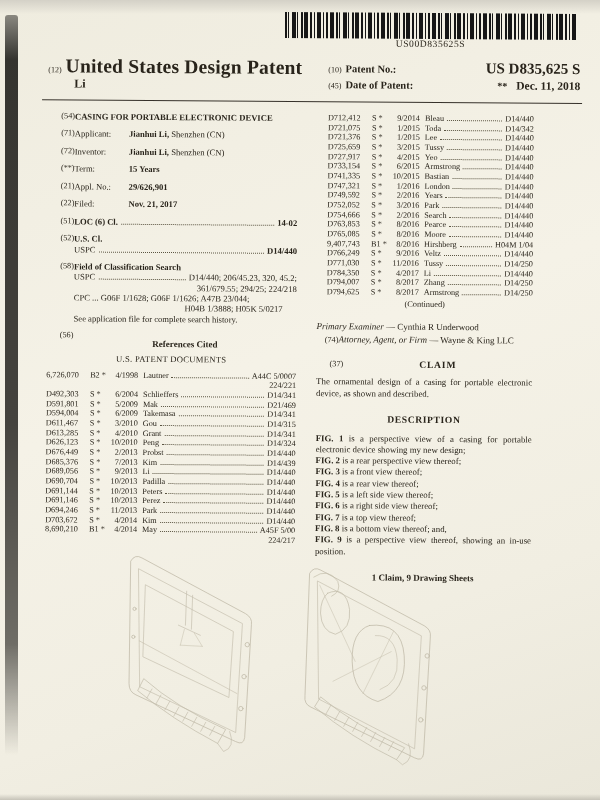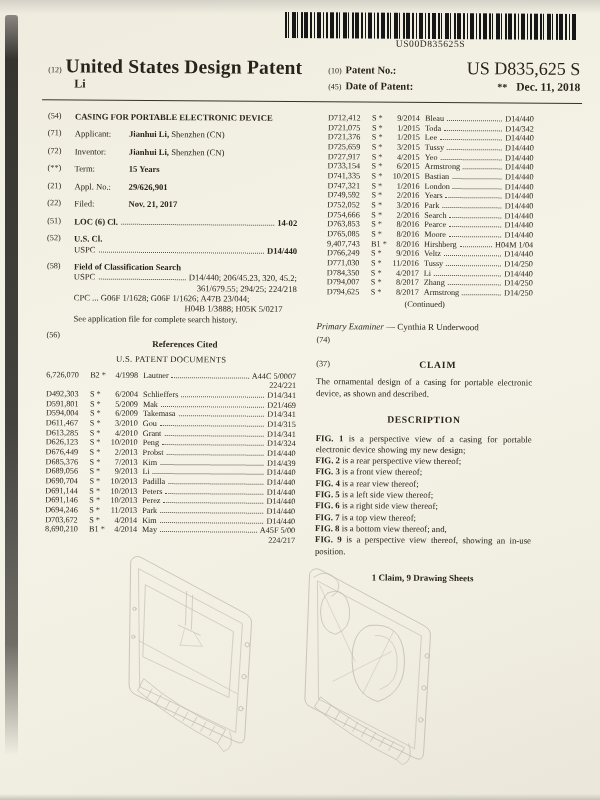--- a/index.html
+++ b/index.html
@@ -28,32 +28,32 @@
       #161616 16px,#161616 18px, transparent 18px,transparent 19.5px,
       #161616 19.5px,#161616 23.5px, transparent 23.5px,transparent 25.5px);}
   .barcode-text{font-size:9.5px;letter-spacing:.6px;line-height:11px;}
   .titlerow{display:flex;justify-content:space-between;margin-top:8px;}
   .code{font-size:8px;}
   .big-title{font-size:19.5px;font-weight:bold;letter-spacing:.2px;white-space:nowrap;}
   .surname{font-weight:bold;font-size:12px;margin:-1px 0 0 26px;}
   .title-right{width:252px;font-size:10.5px;padding-top:3px;}
   .tr-row{display:flex;align-items:baseline;line-height:14px;}
   .tr-label{font-weight:bold;margin-left:4px;}
-  .tr-val{margin-left:auto;font-weight:normal;font-size:18px;white-space:nowrap;}
+  .tr-val{margin-left:auto;font-weight:bold;font-size:15px;white-space:nowrap;}
   .tr-val2{margin-left:auto;font-weight:bold;font-size:11.5px;white-space:nowrap;}
   .stars{font-weight:bold;font-size:10px;margin-right:9px;}
   .divider{position:absolute;left:40px;top:101px;width:540px;border-top:1.6px solid #37322b;}
 
   
   .col{position:absolute;top:113px;font-size:8.6px;line-height:10.3px;}
   .col-l{left:46px;width:250px;}
   .col-r{left:316px;width:216px;}
   .b{font-weight:bold;}
   .bibrow{display:flex;margin-bottom:7.2px;}
-  .bibcode{width:27px;flex:none;font-size:8.2px;}
+  .bibcode{width:27px;flex:none;font-size:8.2px;text-align:right;}
   .bibbody{flex:1;min-width:0;}
   .biblabel{display:inline-block;min-width:52px;}
   .leaderline{display:flex;align-items:baseline;}
   .dots{flex:1;border-bottom:1.3px dotted #5b5542;margin:0 3px 2px;min-width:10px;}
   .right{text-align:right;}
   .center{text-align:center;}
   .refhead{font-weight:bold;font-size:9px;margin:8px 0 5px;}
   .subhead{font-size:8.6px;letter-spacing:.3px;margin-bottom:6px;}
 
   
@@ -514,20 +514,21 @@
             <span class="dots"></span>
             <span class="pcls">D14/250</span>
           </div>
 
         </div>
       <div class="continued">(Continued)</div>
 
       <div class="examiner"><i>Primary Examiner</i> <span>— Cynthia R Underwood</span></div>
       <div class="attorney">
         <span class="bibcode">(74)</span>
+        <span><i>Attorney, Agent, or Firm</i> <span>— Wayne &amp; King LLC</span></span>
       </div>
 
       <div class="claimhead">
         <span class="bibcode">(37)</span>
         <span class="heading">CLAIM</span>
       </div>
       <div class="bodytext">The ornamental design of a casing for portable electronic device, as shown and described.</div>
 
       <div class="deschead">DESCRIPTION</div>
       <div>

